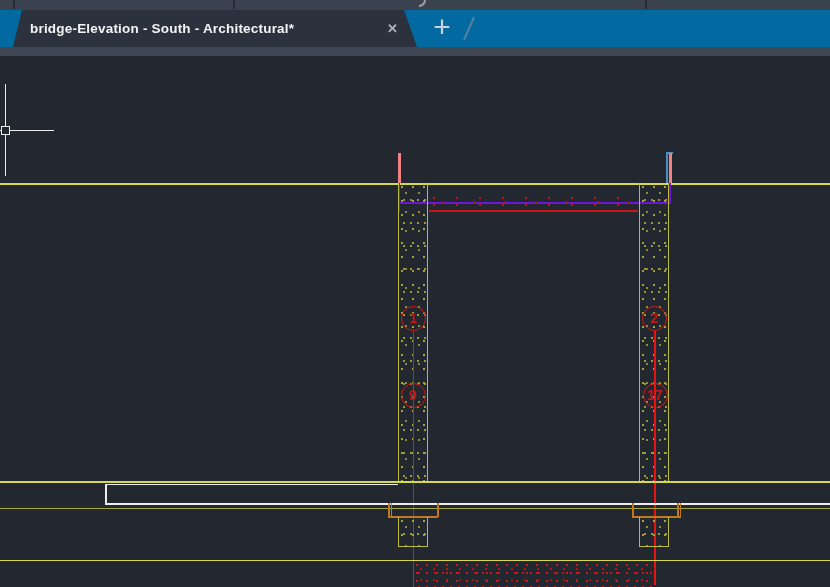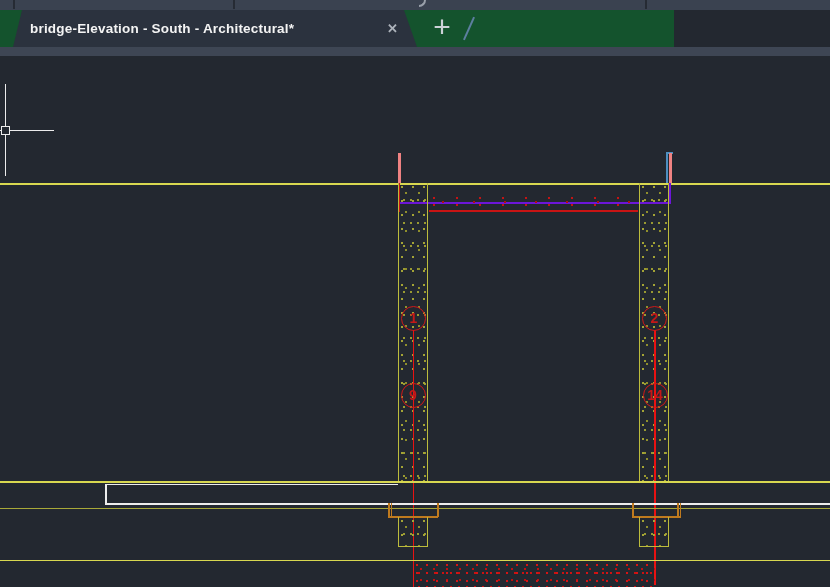--- a/index.html
+++ b/index.html
@@ -6,21 +6,21 @@
   html,body { width:830px; height:587px; overflow:hidden; background:#232830;
               font-family:"Liberation Sans", sans-serif; }
   #app { position:relative; width:830px; height:587px; }
 
   
   .top-strip { position:absolute; left:0; top:0; width:830px; height:10px; background:#3a4250; }
   .top-sep { position:absolute; top:0; width:2px; height:9px; background:#262b34; }
   .top-squiggle { position:absolute; left:419px; top:0; width:7px; height:7px;
                   border-bottom:2px solid #99a0aa; border-right:2px solid #99a0aa;
                   border-bottom-right-radius:7px; }
-  .tab-bar { position:absolute; left:0; top:10px; width:674px; height:37px; background:#14532d; }
+  .tab-bar { position:absolute; left:0; top:10px; width:830px; height:37px; background:#0369a1; }
   .tab-bar-bottom { position:absolute; left:0; top:47px; width:830px; height:9px; background:#3e4654; }
   .file-tab { position:absolute; left:13px; top:0; width:404px; height:37px; background:#2b323e;
               clip-path:polygon(9px 0, calc(100% - 13px) 0, 100% 100%, 0 100%);
               display:flex; align-items:center; cursor:pointer; }
   .tab-title { color:#f4f4f4; font-size:13.5px; font-weight:bold; padding-left:17px;
                letter-spacing:0.2px; white-space:nowrap; }
   .tab-close { position:absolute; right:19px; top:0; height:37px; display:flex; align-items:center;
                color:#adb3bb; font-size:13px; font-weight:bold; cursor:pointer; }
   .new-tab { position:absolute; left:426px; top:0; width:32px; height:37px; color:#ccd1d7;
              font-size:30px; font-weight:200; text-align:center; line-height:34px; cursor:pointer; }
@@ -115,21 +115,21 @@
     <div class="grid-bubble" style="left:401px; top:249.5px;">
       <span>1</span>
     </div>
     <div class="grid-bubble" style="left:642px; top:249.5px;">
       <span>2</span>
     </div>
     <div class="grid-bubble" style="left:400.5px; top:326.5px;">
       <span>9</span>
     </div>
     <div class="grid-bubble" style="left:642.5px; top:326.5px;">
-      <span>14</span>
+      <span>17</span>
     </div>
 
     <div class="hline" style="left:0; top:425px; width:830px; height:1.5px; background:#d8d850"></div>
 
     <div class="hline" style="left:105px; top:427.5px; width:293px; height:1.5px; background:#ededed"></div>
     <div class="vline" style="left:105px; top:427.5px; width:1.5px; height:20px; background:#ededed"></div>
     <div class="hline" style="left:105px; top:447px; width:725px; height:1.5px; background:#ededed"></div>
     <div class="hline" style="left:0; top:451.5px; width:830px; height:1px; background:#a8a838"></div>
 
     <div class="vline" style="left:388px; top:447px; width:1.5px; height:14px; background:#bf7a1e"></div>

